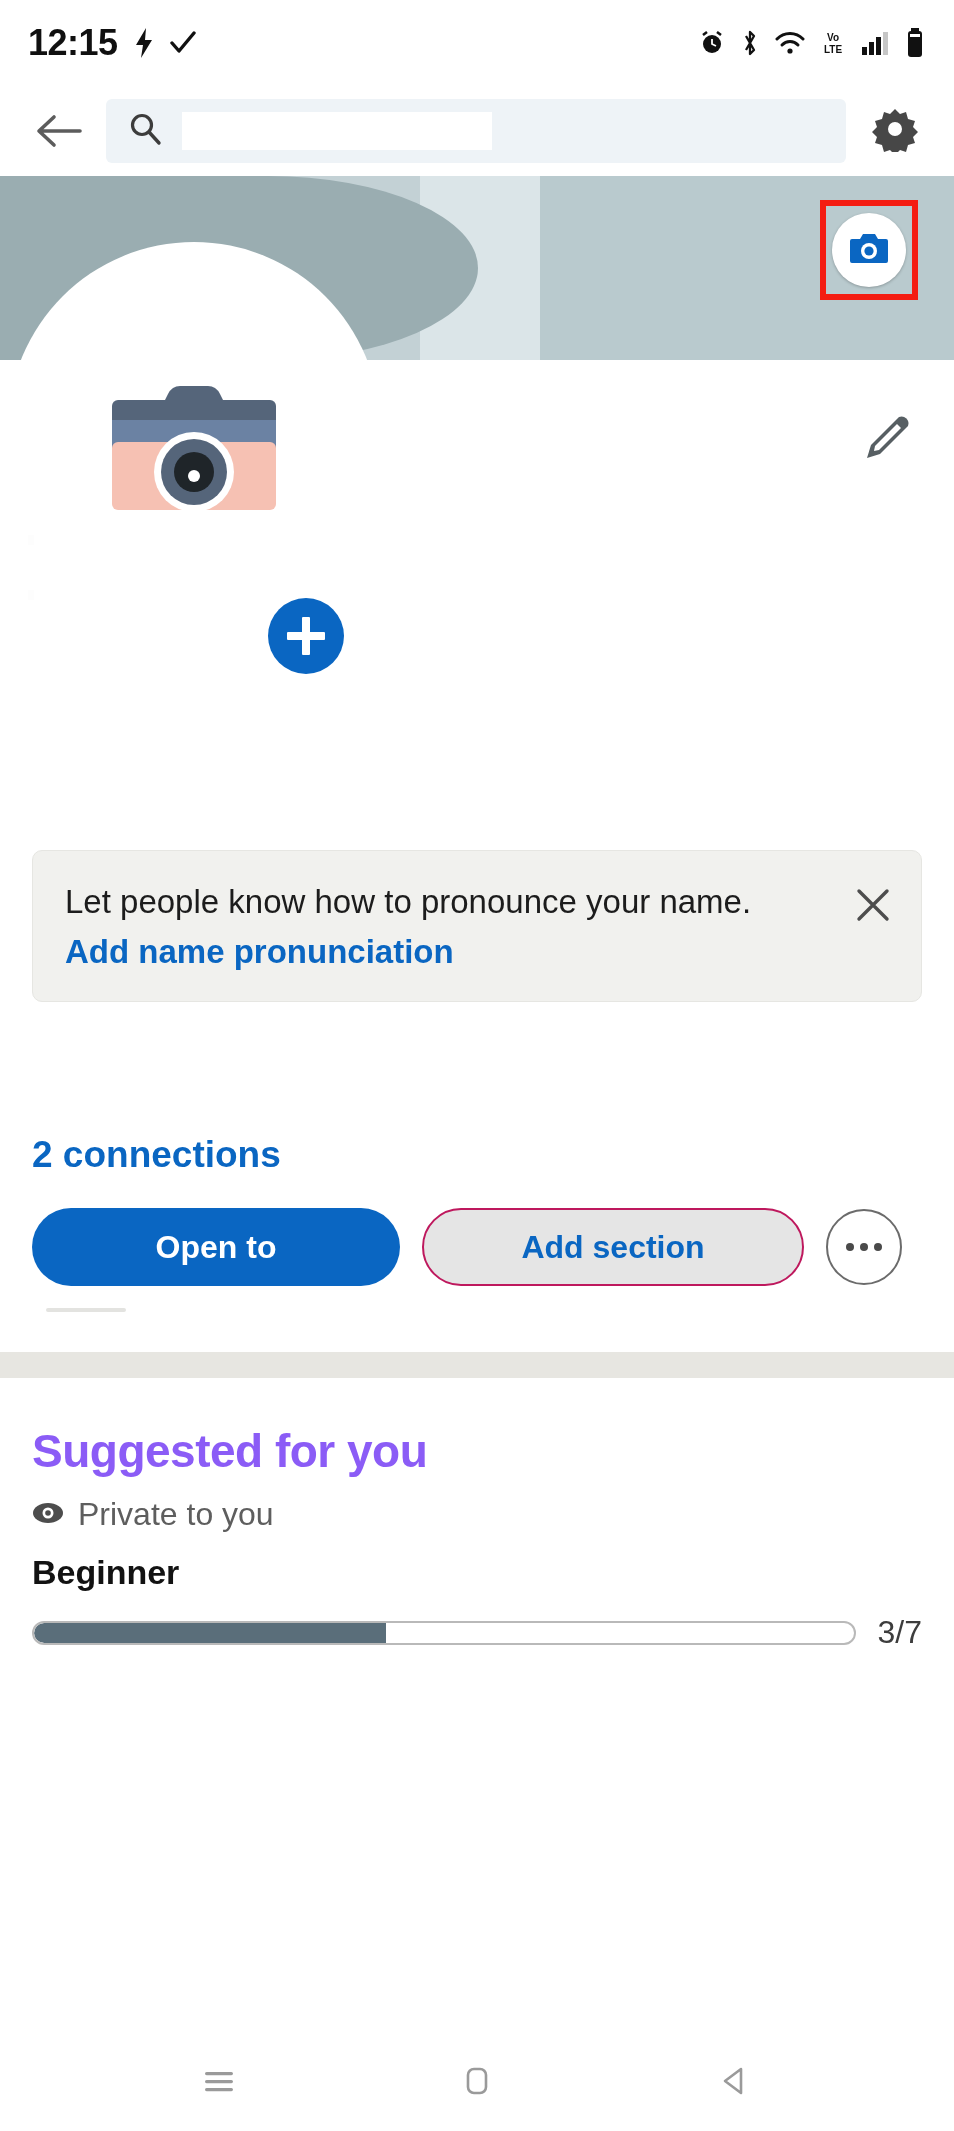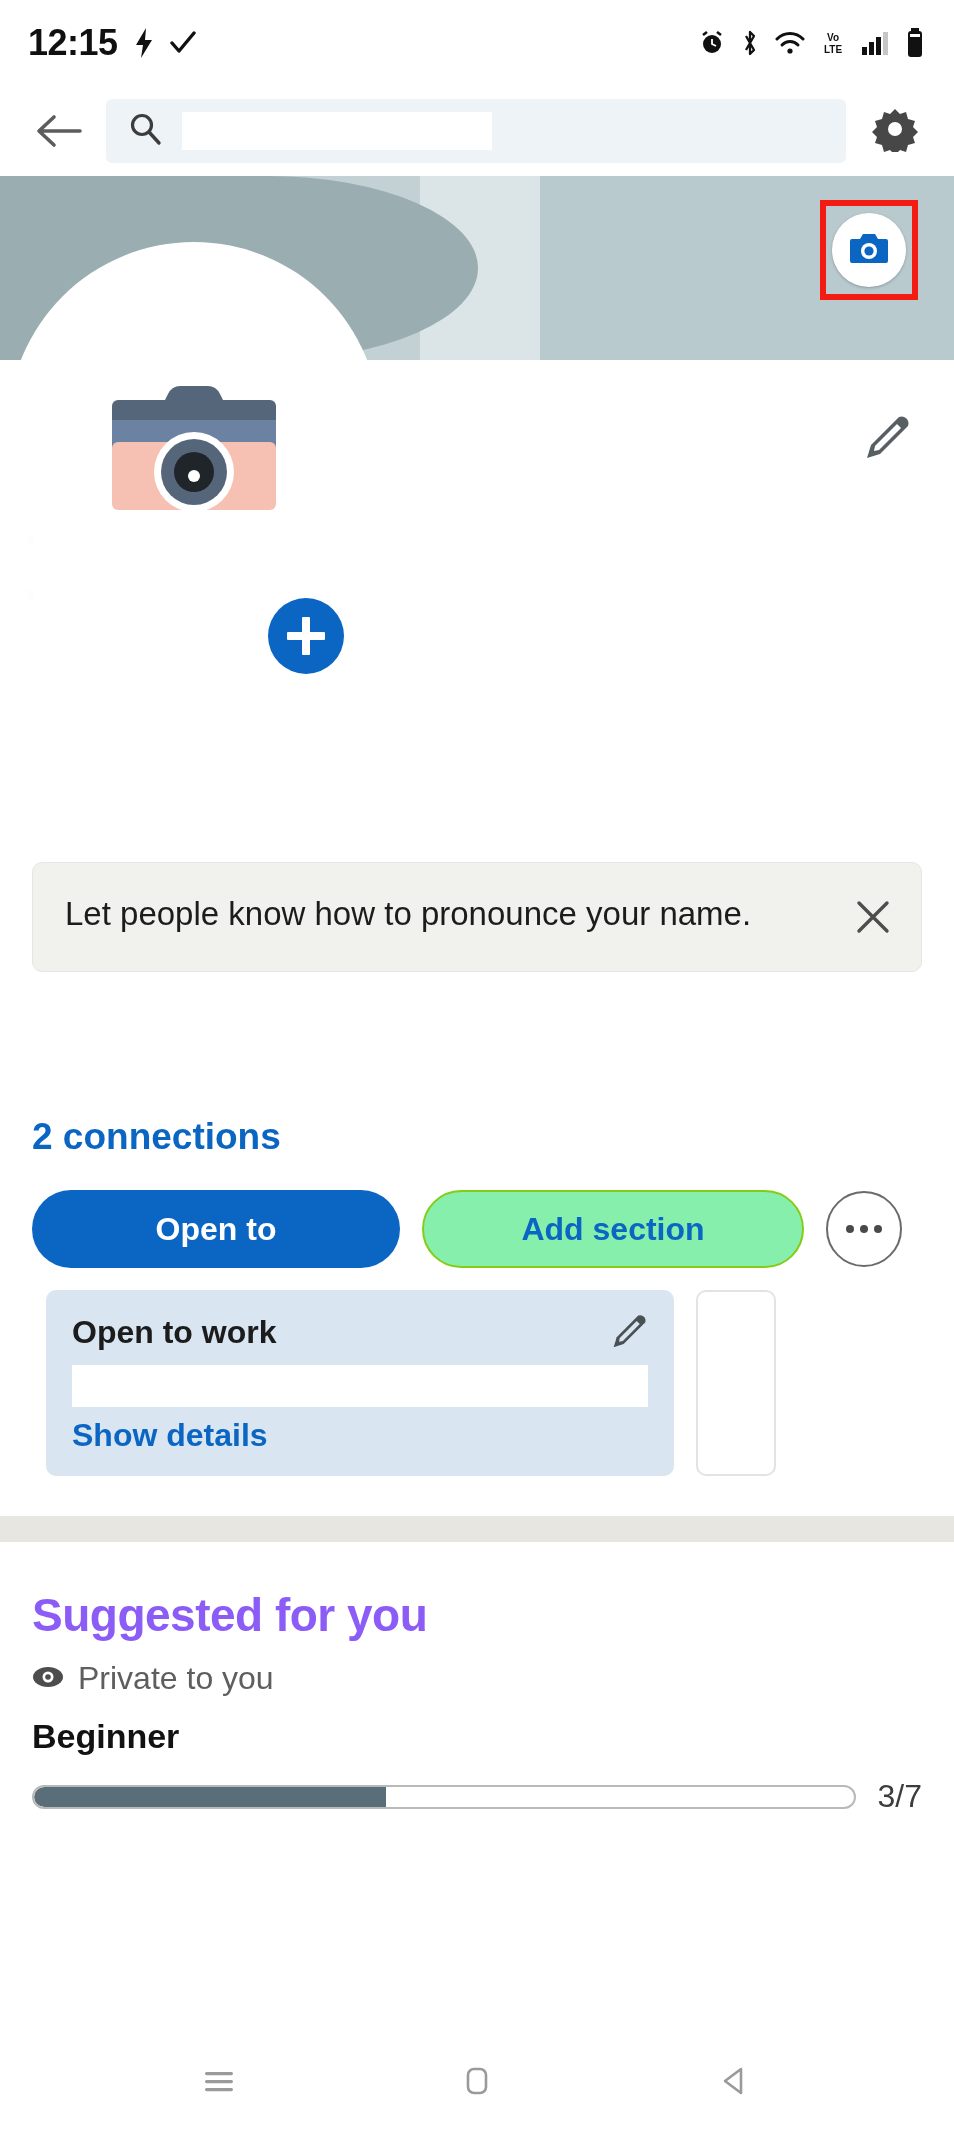--- a/index.html
+++ b/index.html
@@ -102,21 +102,21 @@
     position:absolute; right:36px; top:48px;
     width:62px; height:62px;
     display:flex; align-items:center; justify-content:center;
   }
 
   
   .redact{ position:absolute; background:#fdfdfd; }
 
   
   .pron-card{
-    margin:12px 32px;
+    margin:0 32px;
     background:#f1f1ee;
     border:1px solid #e6e6e2;
     border-radius:10px;
     padding:30px 26px 30px 32px;
     display:flex; align-items:flex-start;
     position:relative;
   }
   .pron-body{ flex:1 1 auto; padding-right:30px; }
   .pron-text{ font-size:33px; line-height:1.28; color:#1c1c1c; font-weight:400; }
   .pron-link{ font-size:33px; color:#0a66c2; font-weight:700; margin-top:10px; display:block; }
@@ -134,22 +134,22 @@
   .btn-primary{
     height:78px; min-width:368px; padding:0 40px;
     background:#0a66c2; color:#ffffff;
     border-radius:40px; border:none;
     font-size:32px; font-weight:700;
     font-family:"Liberation Sans", sans-serif;
     display:flex; align-items:center; justify-content:center;
   }
   .btn-secondary{
     height:78px; min-width:382px; padding:0 40px;
-    background:#86efac; color:#0a66c2;
-    border-radius:40px; border:2px solid #84cc16;
+    background:#e5e5e5; color:#0a66c2;
+    border-radius:40px; border:2px solid #be185d;
     font-size:32px; font-weight:700;
     font-family:"Liberation Sans", sans-serif;
     display:flex; align-items:center; justify-content:center;
   }
   .btn-more{
     width:76px; height:76px; border-radius:50%;
     border:2px solid #6b6b6b; background:#ffffff;
     display:flex; align-items:center; justify-content:center;
     gap:6px; flex:0 0 auto;
   }
@@ -332,20 +332,21 @@
     </span>
   </div>
 
   <div class="redact" style="left:28px; top:175px; width:6px; height:10px;"></div>
   <div class="redact" style="left:28px; top:230px; width:6px; height:10px;"></div>
 </div>
 
 <div class="pron-card">
   <div class="pron-body">
     <span class="pron-text">Let people know how to pronounce your name.</span>
+    <a class="pron-link">Add name pronunciation</a>
   </div>
   <div class="pron-close">
     <span>
       <svg width="38" height="38" viewBox="0 0 38 38">
           <path d="M5 5 L33 33 M33 5 L5 33" stroke="#4d4d4d" stroke-width="3.4" stroke-linecap="round"></path>
         </svg>
     </span>
   </div>
 </div>
 
@@ -359,33 +360,20 @@
   <div class="btn-more">
     <span style="display:flex;gap:6px;">
       <span class="dot"></span>
         <span class="dot"></span>
         <span class="dot"></span>
     </span>
   </div>
 </div>
 
 <div class="otw-row">
-  <div class="otw-card">
-    <div class="otw-title">Open to work</div>
-    <div class="otw-redact"></div>
-    <a class="otw-link">Show details</a>
-    <div class="otw-pencil">
-      <span>
-        <svg width="40" height="40" viewBox="0 0 52 52">
-          <path d="M38 6 a7 7 0 0 1 9 9 L19 43 L6 47 L10 34 Z" fill="#4a5155"></path>
-          <path d="M36 13 L14 35 L13 40 L18 39 L40 17 Z" fill="#d9e5f1"></path>
-        </svg>
-      </span>
-    </div>
-  </div>
   <div class="otw-card-peek"></div>
 </div>
 
 <div class="divider"></div>
 
 <div class="suggested">
   <div class="sug-title">Suggested for you</div>
   <div class="sug-private">
     <span>
       <svg width="32" height="22" viewBox="0 0 32 22">

